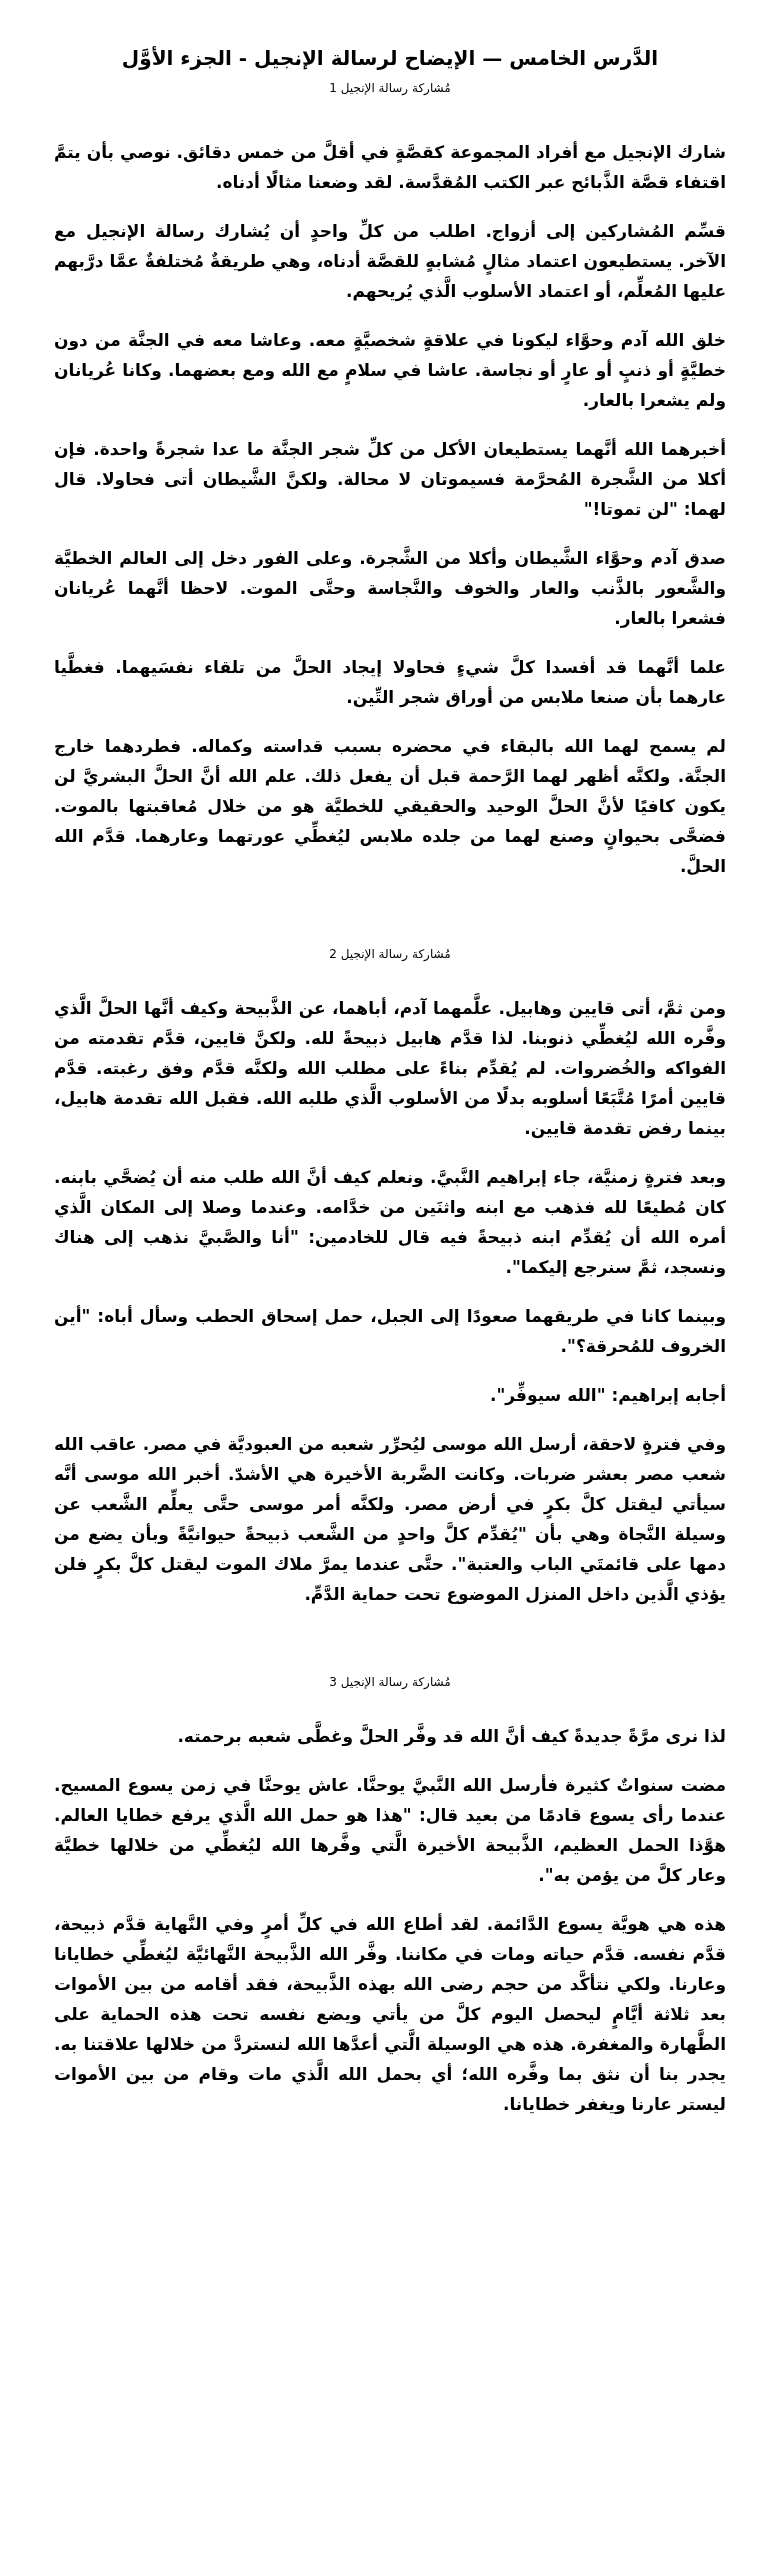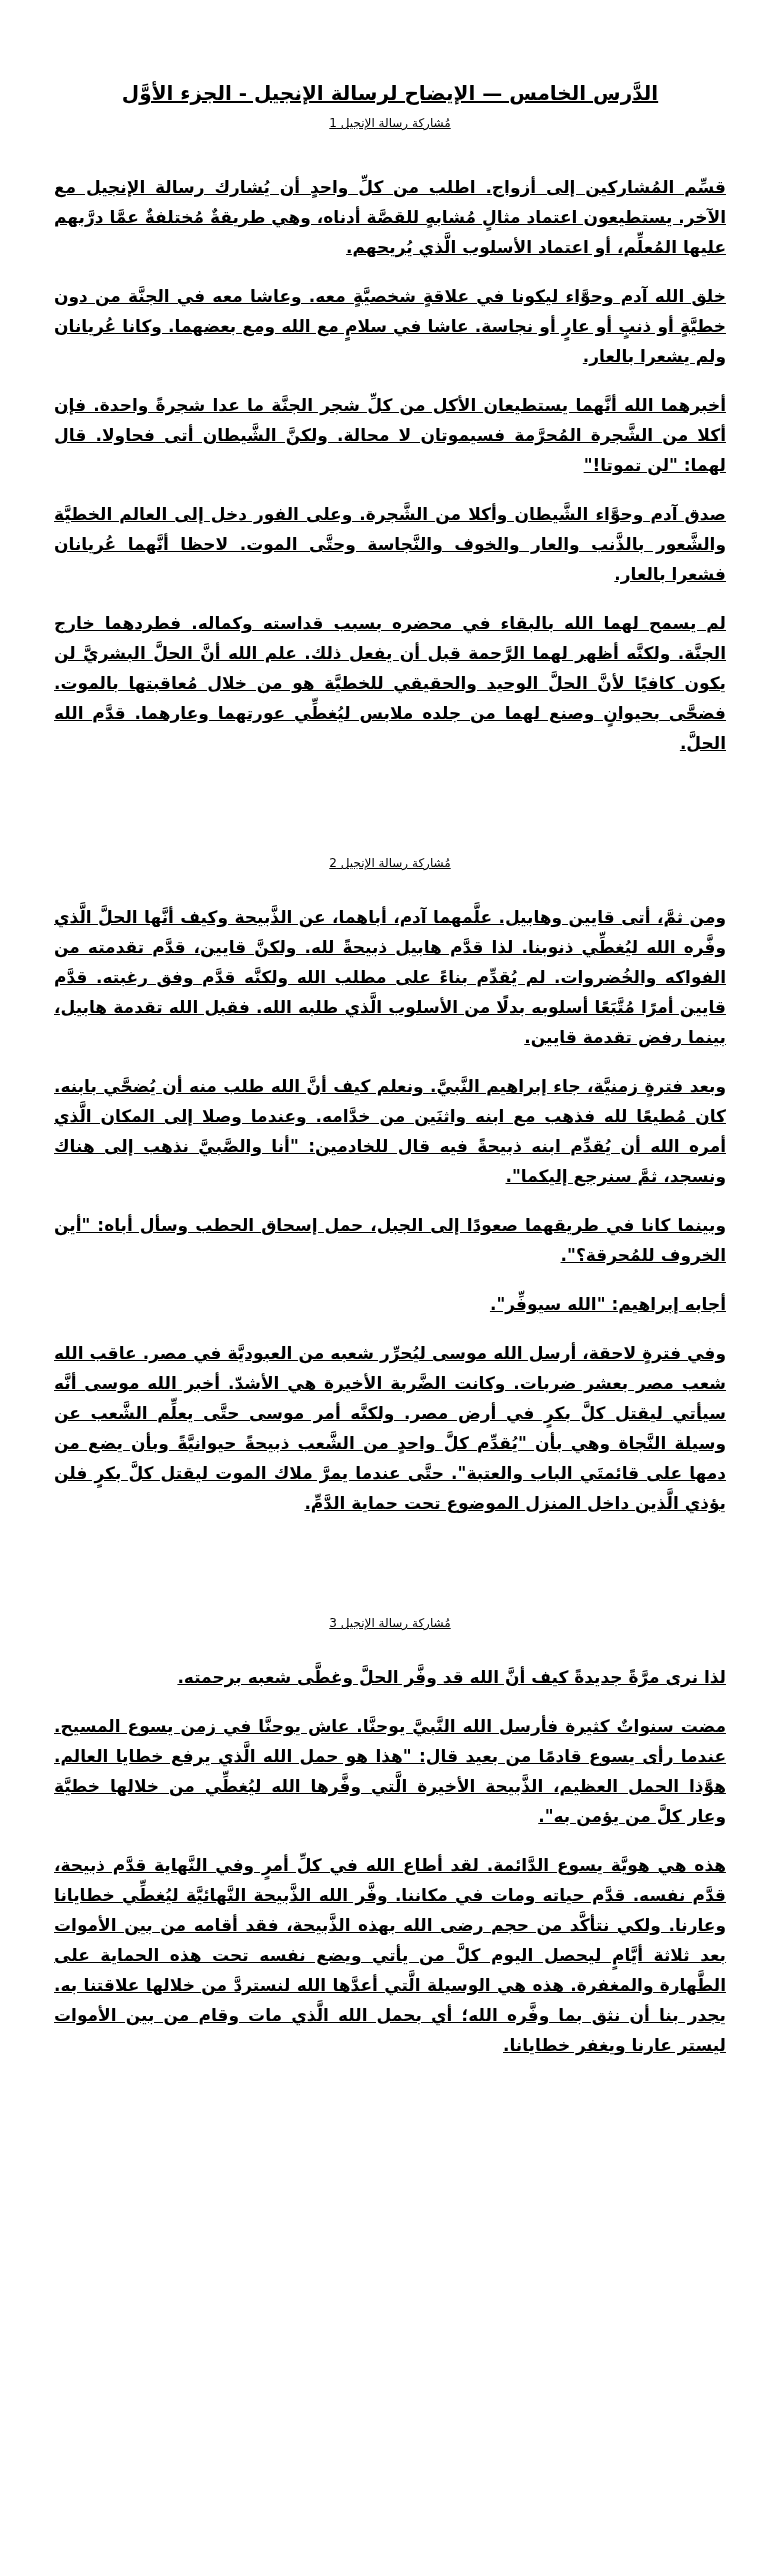--- a/index.html
+++ b/index.html
@@ -11,40 +11,39 @@
     width: 780px;
     min-height: 2560px;
     font-family: "DejaVu Sans", sans-serif;
     color: #000000;
     direction: rtl;
   }
   .page {
     box-sizing: border-box;
     width: 780px;
     min-height: 2560px;
-    padding: 78px 54px 60px 54px;
+    padding: 43px 54px 60px 54px;
     background: #ffffff;
-    text-decoration: underline;
   }
   .doc-title {
     margin: 0 0 6px 0;
     font-size: 20px;
     font-weight: 700;
     text-align: center;
     line-height: 1.5;
   }
   .section-heading {
     margin: 0;
     font-size: 12px;
     font-weight: 400;
     text-align: center;
     line-height: 1.5;
   }
   .section-heading.spaced {
-    margin-top: 96px;
+    margin-top: 64px;
     margin-bottom: 30px;
   }
   .section-heading.first {
     margin-bottom: 40px;
   }
   .section p {
     margin: 0 0 19px 0;
     font-size: 17px;
     font-weight: 700;
     line-height: 30px;
@@ -57,24 +56,26 @@
 </style>
 </head>
 <body>
 
 <div class="page">
 
   <h1 class="doc-title">الدَّرس الخامس — الإيضاح لرسالة الإنجيل - الجزء الأوَّل</h1>
 
   <div class="section">
     <h2 class="section-heading first">مُشاركة رسالة الإنجيل 1</h2>
+    <p>شارك الإنجيل مع أفراد المجموعة كقصَّةٍ في أقلَّ من خمس دقائق. نوصي بأن يتمَّ اقتفاء قصَّة الذَّبائح عبر الكتب المُقدَّسة. لقد وضعنا مثالًا أدناه.</p>
     <p>قسِّم المُشاركين إلى أزواج. اطلب من كلِّ واحدٍ أن يُشارك رسالة الإنجيل مع الآخر. يستطيعون اعتماد مثالٍ مُشابهٍ للقصَّة أدناه، وهي طريقةٌ مُختلفةٌ عمَّا درَّبهم عليها المُعلِّم، أو اعتماد الأسلوب الَّذي يُريحهم.</p>
     <p>خلق الله آدم وحوَّاء ليكونا في علاقةٍ شخصيَّةٍ معه. وعاشا معه في الجنَّة من دون خطيَّةٍ أو ذنبٍ أو عارٍ أو نجاسة. عاشا في سلامٍ مع الله ومع بعضهما. وكانا عُريانان ولم يشعرا بالعار.</p>
     <p>أخبرهما الله أنَّهما يستطيعان الأكل من كلِّ شجر الجنَّة ما عدا شجرةً واحدة. فإن أكلا من الشَّجرة المُحرَّمة فسيموتان لا محالة. ولكنَّ الشَّيطان أتى فحاولا. قال لهما: "لن تموتا!"</p>
     <p>صدق آدم وحوَّاء الشَّيطان وأكلا من الشَّجرة. وعلى الفور دخل إلى العالم الخطيَّة والشَّعور بالذَّنب والعار والخوف والنَّجاسة وحتَّى الموت. لاحظا أنَّهما عُريانان فشعرا بالعار.</p>
+    <p>علما أنَّهما قد أفسدا كلَّ شيءٍ فحاولا إيجاد الحلَّ من تلقاء نفسَيهما. فغطَّيا عارهما بأن صنعا ملابس من أوراق شجر التِّين.</p>
     <p>لم يسمح لهما الله بالبقاء في محضره بسبب قداسته وكماله. فطردهما خارج الجنَّة. ولكنَّه أظهر لهما الرَّحمة قبل أن يفعل ذلك. علم الله أنَّ الحلَّ البشريَّ لن يكون كافيًا لأنَّ الحلَّ الوحيد والحقيقي للخطيَّة هو من خلال مُعاقبتها بالموت. فضحَّى بحيوانٍ وصنع لهما من جلده ملابس ليُغطِّي عورتهما وعارهما. قدَّم الله الحلَّ.</p>
   </div>
 
   <div class="section">
     <h2 class="section-heading spaced">مُشاركة رسالة الإنجيل 2</h2>
     <p>ومن ثمَّ، أتى قايين وهابيل. علَّمهما آدم، أباهما، عن الذَّبيحة وكيف أنَّها الحلَّ الَّذي وفَّره الله ليُغطِّي ذنوبنا. لذا قدَّم هابيل ذبيحةً لله. ولكنَّ قايين، قدَّم تقدمته من الفواكه والخُضروات. لم يُقدِّم بناءً على مطلب الله ولكنَّه قدَّم وفق رغبته. قدَّم قايين أمرًا مُتَّبَعًا أسلوبه بدلًا من الأسلوب الَّذي طلبه الله. فقبل الله تقدمة هابيل، بينما رفض تقدمة قايين.</p>
     <p>وبعد فترةٍ زمنيَّة، جاء إبراهيم النَّبيَّ. ونعلم كيف أنَّ الله طلب منه أن يُضحَّي بابنه. كان مُطيعًا لله فذهب مع ابنه واثنَين من خدَّامه. وعندما وصلا إلى المكان الَّذي أمره الله أن يُقدِّم ابنه ذبيحةً فيه قال للخادمين: "أنا والصَّبيَّ نذهب إلى هناك ونسجد، ثمَّ سنرجع إليكما".</p>
     <p>وبينما كانا في طريقهما صعودًا إلى الجبل، حمل إسحاق الحطب وسأل أباه: "أين الخروف للمُحرقة؟".</p>
     <p>أجابه إبراهيم: "الله سيوفِّر".</p>
     <p>وفي فترةٍ لاحقة، أرسل الله موسى ليُحرِّر شعبه من العبوديَّة في مصر. عاقب الله شعب مصر بعشر ضربات. وكانت الضَّربة الأخيرة هي الأشدّ. أخبر الله موسى أنَّه سيأتي ليقتل كلَّ بكرٍ في أرض مصر. ولكنَّه أمر موسى حتَّى يعلِّم الشَّعب عن وسيلة النَّجاة وهي بأن "يُقدِّم كلَّ واحدٍ من الشَّعب ذبيحةً حيوانيَّةً وبأن يضع من دمها على قائمتَي الباب والعتبة". حتَّى عندما يمرَّ ملاك الموت ليقتل كلَّ بكرٍ فلن يؤذي الَّذين داخل المنزل الموضوع تحت حماية الدَّمِّ.</p>

